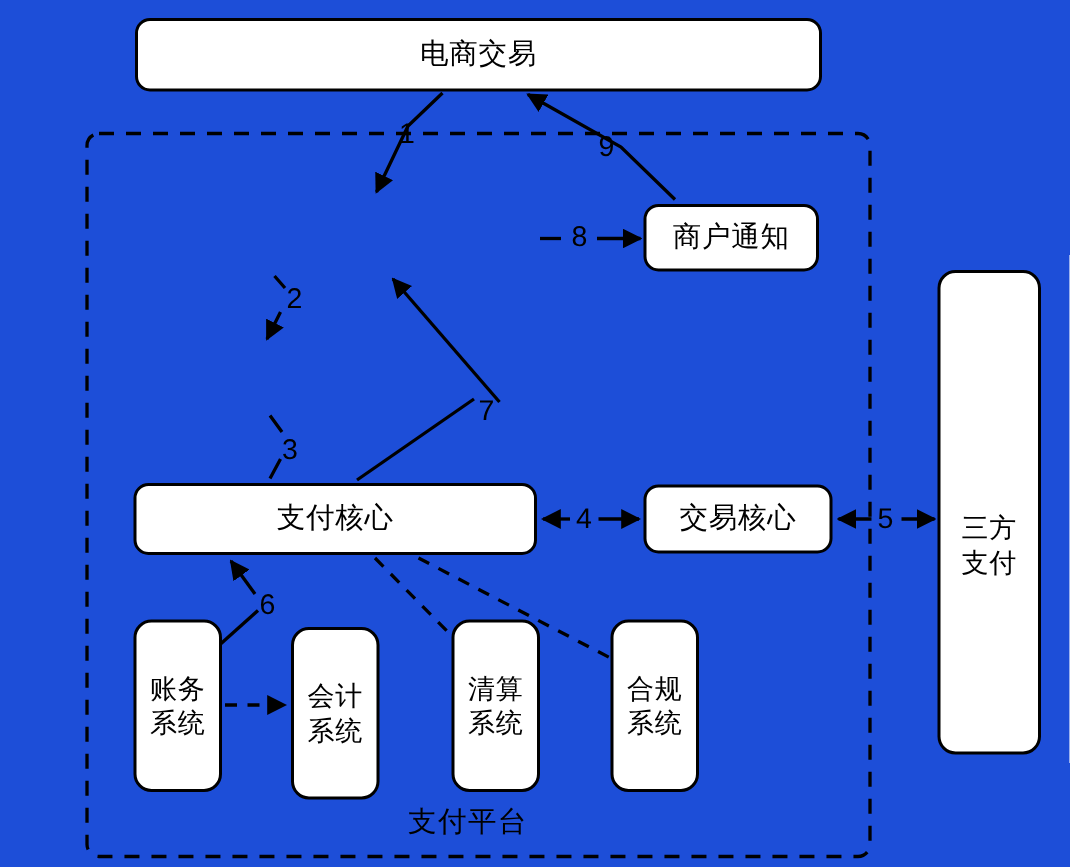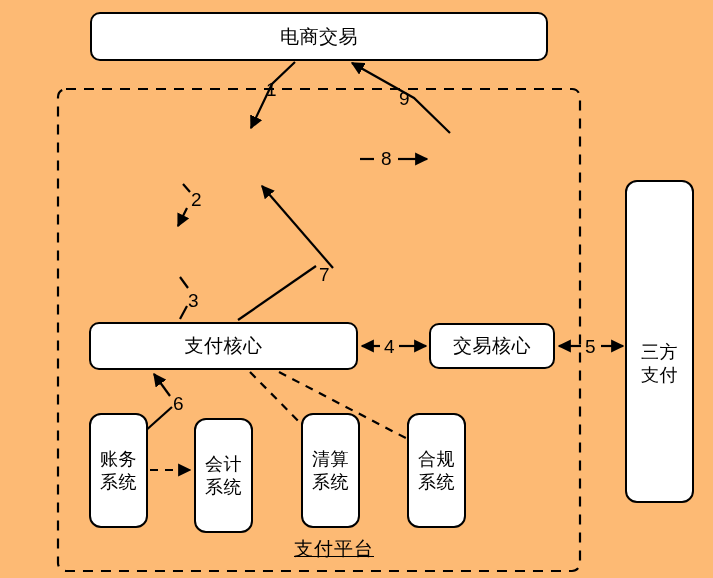--- a/index.html
+++ b/index.html
@@ -4,21 +4,21 @@
 <style>
   html, body {
     margin: 0;
     padding: 0;
     background: #ffffff;
   }
   #canvas {
     position: relative;
     width: 713px;
     height: 578px;
-    background: #fdba74;
+    background: #1d4ed8;
     font-family: "Liberation Sans", "DejaVu Sans", sans-serif;
     overflow: hidden;
   }
   #diagram-svg {
     position: absolute;
     left: 0;
     top: 0;
     width: 713px;
     height: 578px;
   }
@@ -120,20 +120,23 @@
   <div class="node-box" style="left:90px; top:12px; width:458px; height:49px;">
     <span>电商交易</span>
   </div>
 
 
 
   <div class="node-box" style="left:89px; top:322px; width:269px; height:48px;">
     <span>支付核心</span>
   </div>
 
+  <div class="node-box" style="left:429px; top:136px; width:117px; height:45px;">
+    <span>商户通知</span>
+  </div>
 
   <div class="node-box" style="left:429px; top:323px; width:126px; height:46px;">
     <span>交易核心</span>
   </div>
 
   <div class="node-box vertical" style="left:625px; top:180px; width:69px; height:323px;">
     <span style="white-space:pre-line;margin-top:44px;">三方
 支付</span>
   </div>
 
@@ -160,15 +163,15 @@
   <div class="edge-label" style="left:266px; top:80px;">1</div>
   <div class="edge-label" style="left:191px; top:190px;">2</div>
   <div class="edge-label" style="left:188px; top:291px;">3</div>
   <div class="edge-label" style="left:384px; top:337px;">4</div>
   <div class="edge-label" style="left:585px; top:337px;">5</div>
   <div class="edge-label" style="left:173px; top:394px;">6</div>
   <div class="edge-label" style="left:319px; top:265px;">7</div>
   <div class="edge-label" style="left:381px; top:149px;">8</div>
   <div class="edge-label" style="left:399px; top:89px;">9</div>
 
-  <div class="zone-label" style="left:294px; top:539px;text-decoration:underline;">支付平台</div>
+  <div class="zone-label" style="left:272px; top:539px;">支付平台</div>
 
 </div>
 
 </body></html>

